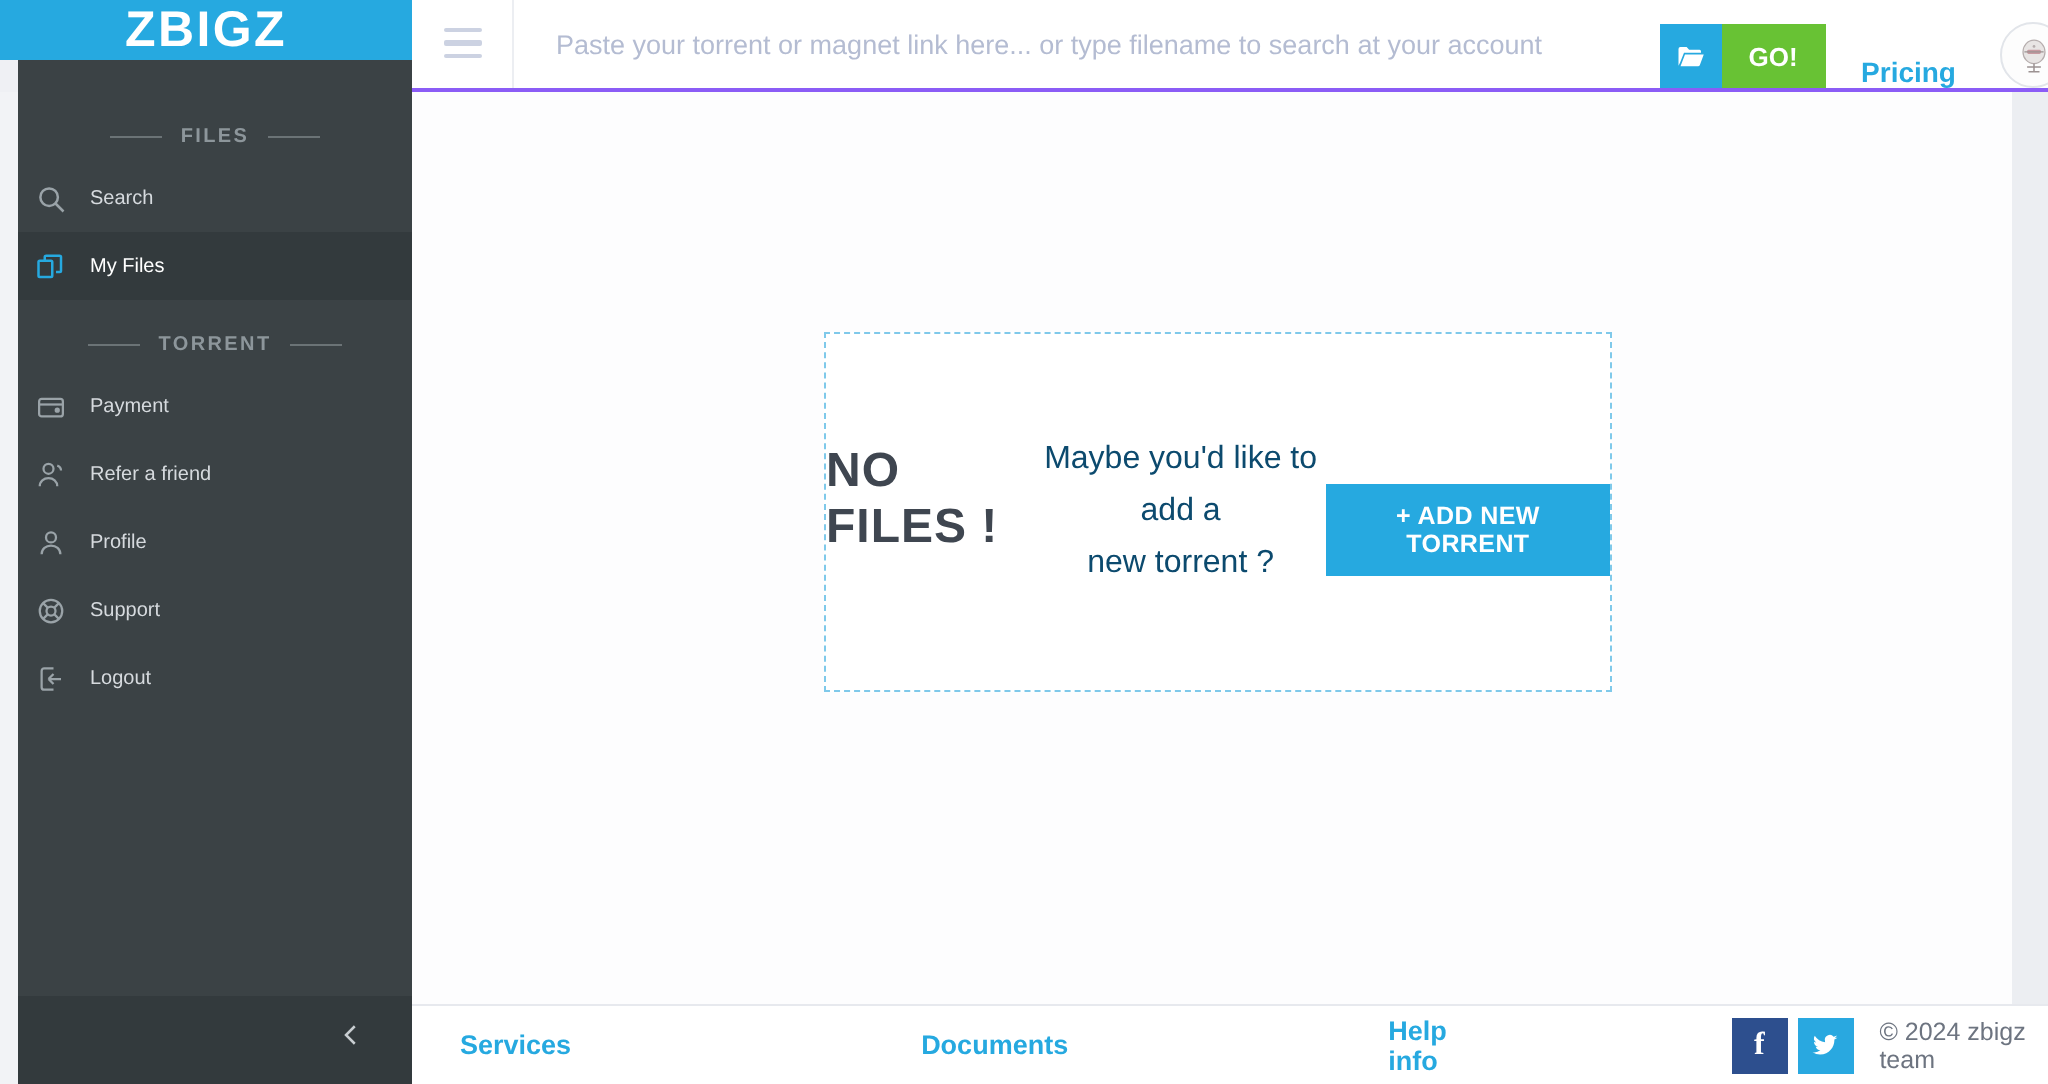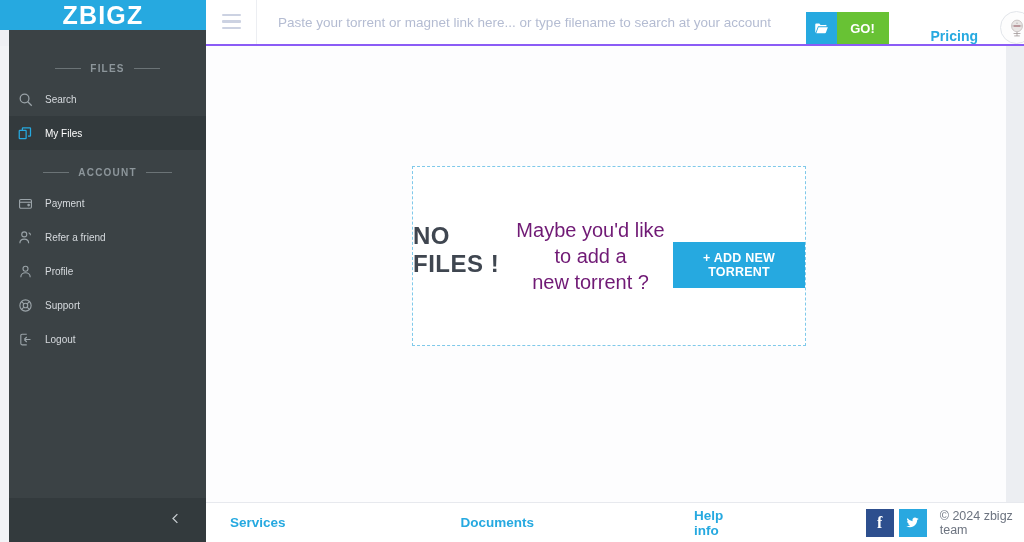--- a/index.html
+++ b/index.html
@@ -177,21 +177,20 @@
     font-weight: bold;
   }
 
   .pricing-link {
     color: #26a9e0;
     font-size: 14px;
     font-weight: bold;
     margin-right: 22px;
     cursor: pointer;
     flex: 0 0 auto;
-    margin-left: 24px;
   }
 
   .avatar {
     width: 33px; height: 33px;
     border-radius: 50%;
     border: 1px solid #e2e5ea;
     margin-right: 17px;
     flex: 0 0 auto;
     display: flex; align-items: center; justify-content: center;
     overflow: hidden;
@@ -226,22 +225,22 @@
     background: #ffffff;
   }
   .empty-title {
     font-size: 24px;
     color: #3f4650;
     font-weight: bold;
     letter-spacing: 0.5px;
     margin-bottom: 12px;
   }
   .empty-sub {
-    font-size: 20px;
-    color: #701a75;
+    font-size: 16px;
+    color: #0c4a6e;
     text-align: center;
     line-height: 26px;
     max-width: 240px;
   }
   .add-btn {
     margin-top: 17px;
     background: #26a9e0;
     color: #ffffff;
     border: none;
     font-family: "Liberation Sans", sans-serif;
@@ -328,21 +327,21 @@
           <svg width="15" height="15" viewBox="0 0 24 24" fill="none" stroke="currentColor" stroke-width="2">
             <rect x="2" y="7" width="11" height="13" rx="1"></rect>
             <path d="M7 7V4a1 1 0 0 1 1-1h11a1 1 0 0 1 1 1v11a1 1 0 0 1-1 1h-3"></path>
           </svg>
         </span>
         <span class="lbl">My Files</span>
       </div>
 
       <div class="section-label">
         <span class="rule"></span>
-        <span class="txt">ACCOUNT</span>
+        <span class="txt">TORRENT</span>
         <span class="rule"></span>
       </div>
 
       <div class="nav-item">
         <span class="ico">
           <svg width="15" height="15" viewBox="0 0 24 24" fill="none" stroke="currentColor" stroke-width="1.8">
             <rect x="2.5" y="5.5" width="19" height="14" rx="2"></rect>
             <path d="M2.5 10h19"></path>
               <circle cx="17" cy="14.5" r="1.2" fill="currentColor"></circle>
           </svg>

